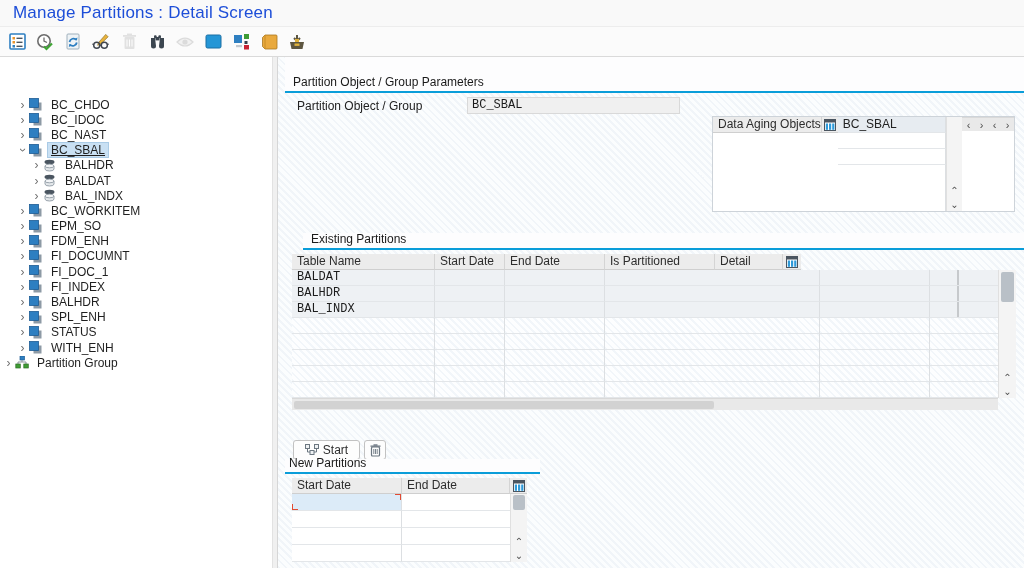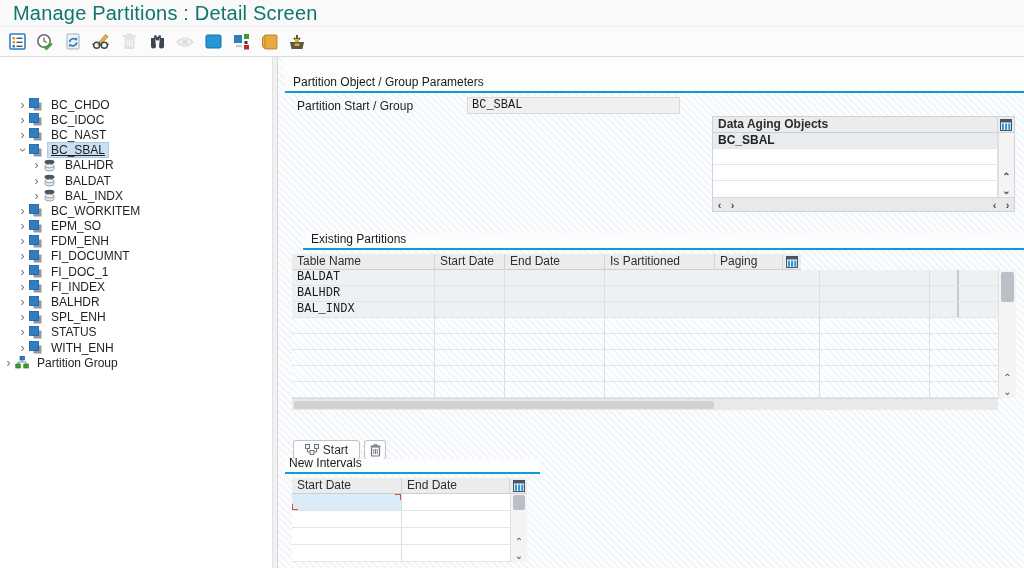--- a/index.html
+++ b/index.html
@@ -6,21 +6,21 @@
   html,body { width:1024px; height:569px; overflow:hidden; }
   .app {
     position:relative; width:1024px; height:569px; background:#fff;
     font-family:"Liberation Sans", sans-serif; font-size:12px; color:#222;
   }
   
   .titlebar {
     height:27px; background:#f9f9f9; border-bottom:1px solid #ededed;
     display:flex; align-items:center; padding-left:13px;
   }
-  .titlebar .ttext { font-size:20px; color:#0f766e; letter-spacing:.2px; }
+  .titlebar .ttext { font-size:17px; color:#1d4ed8; letter-spacing:.2px; }
   
   .toolbar {
     height:30px; background:#fbfbfb; border-bottom:1px solid #dadada;
     display:flex; align-items:center; padding-left:8px; gap:10px;
   }
   .tbtn {
     width:18px; height:18px; border:none; background:transparent; padding:0;
     display:flex; align-items:center; justify-content:center; cursor:pointer;
   }
   .tbtn svg { display:block; }
@@ -404,25 +404,25 @@
     </div>
 
     <div class="splitter"></div>
 
     <div class="content">
 
       <div class="secband" style="left:7px; top:0; width:739px; height:36px;">
         <span class="stitle">Partition Object / Group Parameters</span>
       </div>
 
-      <span style="position:absolute; left:19px; top:42px;">Partition Start / Group</span>
+      <span style="position:absolute; left:19px; top:42px;">Partition Object / Group</span>
       <div class="pfield mono" style="left:189px; top:40px; width:213px;">BC_SBAL</div>
 
       <div class="gridbox" style="left:434px; top:59px; width:303px; height:96px;">
-        <div class="grow-flex" style="flex:1; flex-direction:column;font-weight:bold;">
+        <div class="grow-flex" style="flex:1; ">
           <div style="display:flex; height:16px;">
             <div class="hcell" style="flex:1;">Data Aging Objects</div>
             <div class="gicon-cell" style="width:16px;">
               <svg width="12" height="12" viewBox="0 0 12 12">
                   <rect x="0.5" y="0.5" width="11" height="11" fill="#fff" stroke="#4a5560"></rect>
                   <rect x="0.5" y="0.5" width="11" height="3" fill="#4a5560"></rect>
                   <rect x="1.8" y="4.5" width="2.2" height="6.3" fill="#2e9ad9"></rect>
                   <rect x="5" y="4.5" width="2.2" height="6.3" fill="#2e9ad9"></rect>
                   <rect x="8.2" y="4.5" width="2.2" height="6.3" fill="#2e9ad9"></rect>
                 </svg>
@@ -455,21 +455,21 @@
         <span class="stitle">Existing Partitions</span>
       </div>
 
       <div class="gridbox" style="left:14px; top:197px; width:724px; height:156px; border:none; background:transparent;">
 
         <div style="display:flex; height:16px;">
           <div class="hcell" style="width:143px;">Table Name</div>
           <div class="hcell" style="width:70px;">Start Date</div>
           <div class="hcell" style="width:100px;">End Date</div>
           <div class="hcell" style="width:110px;">Is Partitioned</div>
-          <div class="hcell" style="width:68px;">Paging</div>
+          <div class="hcell" style="width:68px;">Detail</div>
           <div class="gicon-cell" style="width:18px;">
             <svg width="12" height="12" viewBox="0 0 12 12">
                 <rect x="0.5" y="0.5" width="11" height="11" fill="#fff" stroke="#4a5560"></rect>
                 <rect x="0.5" y="0.5" width="11" height="3" fill="#4a5560"></rect>
                 <rect x="1.8" y="4.5" width="2.2" height="6.3" fill="#2e9ad9"></rect>
                 <rect x="5" y="4.5" width="2.2" height="6.3" fill="#2e9ad9"></rect>
                 <rect x="8.2" y="4.5" width="2.2" height="6.3" fill="#2e9ad9"></rect>
               </svg>
           </div>
         </div>
@@ -571,21 +571,21 @@
       <button class="sapbtn" style="left:86px; top:383px; width:22px; height:20px;">
         <svg width="11" height="13" viewBox="0 0 11 13">
             <rect x="1.5" y="3" width="8" height="9" rx="1" fill="none" stroke="#6b7680" stroke-width="1.2"></rect>
             <rect x="0.5" y="1.5" width="10" height="1.3" fill="#6b7680"></rect>
             <rect x="3.5" y="0.3" width="4" height="1.4" fill="#6b7680"></rect>
             <path d="M3.8 5v5 M5.5 5v5 M7.2 5v5" stroke="#6b7680" stroke-width=".9"></path>
           </svg>
       </button>
 
       <div class="secband" style="left:7px; top:402px; width:255px; height:15px;">
-        <span class="stitle" style="left:4px;">New Intervals</span>
+        <span class="stitle" style="left:4px;">New Partitions</span>
       </div>
 
       <div class="gridbox" style="left:14px; top:421px; width:235px; height:84px; border:none; background:transparent;">
         <div style="display:flex; height:16px;">
           <div class="hcell" style="width:110px;">Start Date</div>
           <div class="hcell" style="width:108px;">End Date</div>
           <div class="gicon-cell" style="width:17px;">
             <svg width="12" height="12" viewBox="0 0 12 12">
                 <rect x="0.5" y="0.5" width="11" height="11" fill="#fff" stroke="#4a5560"></rect>
                 <rect x="0.5" y="0.5" width="11" height="3" fill="#4a5560"></rect>

